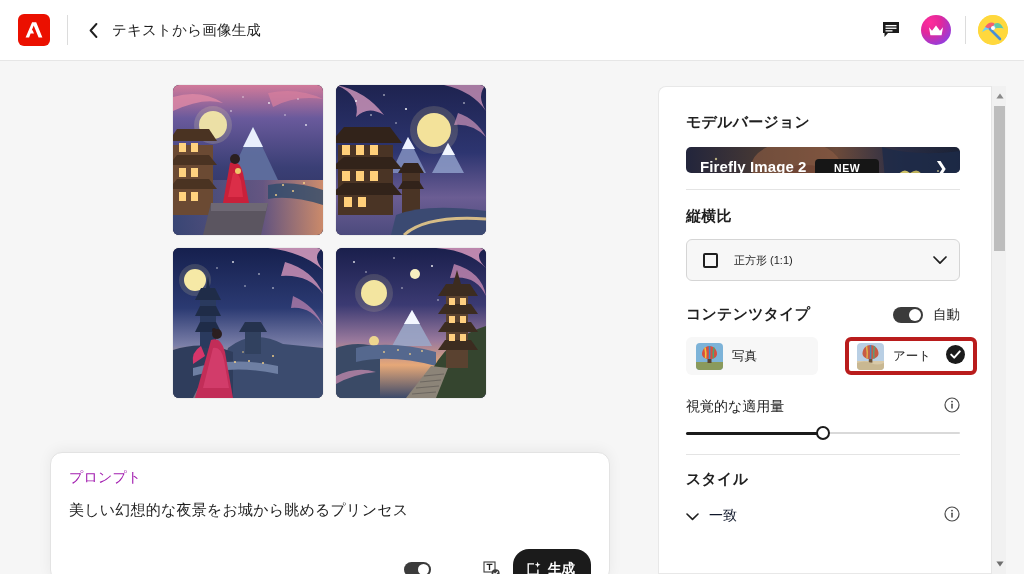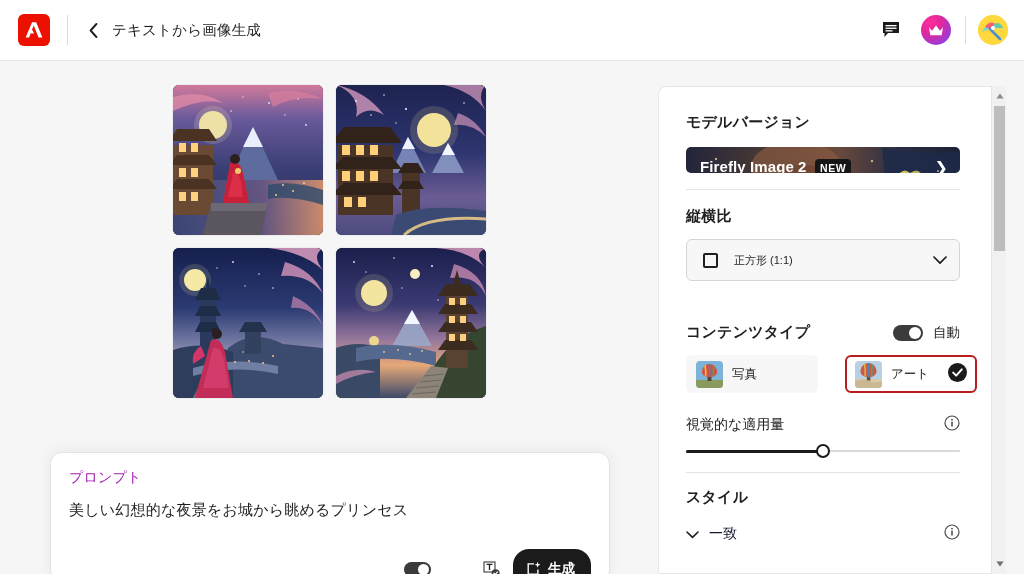--- a/index.html
+++ b/index.html
@@ -105,48 +105,48 @@
     margin-top: 15px; width: 274px; height: 26px; border-radius: 5px; overflow: hidden;
     position: relative; cursor: pointer;
   }
   .ff-banner svg { position:absolute; left:0; top:0; }
   .ff-name {
     position: absolute; left: 14px; top: 11px; color: #ffffff;
     font-size: 15px; font-weight: 700; letter-spacing: .1px;
   }
   .ff-new {
     position: absolute; left: 129px; top: 12px; background: #161616; color: #ffffff;
-    font-size: 10.5px; font-weight: 700; padding: 3px 5px; border-radius: 4px; letter-spacing: .6px;
+    font-size: 10.5px; font-weight: 700; padding: 3px 19px; border-radius: 4px; letter-spacing: .6px;
   }
   .ff-arrow { position: absolute; right: 12px; top: 11px; color: #ffffff; font-size: 16px; font-weight: 700; }
 
   .divider { width: 274px; height: 1px; background: #e4e4e4; margin-top: 16px; }
 
   .sec2 { margin-top: 17px; }
   .select-box {
     margin-top: 13px; width: 274px; height: 42px; border: 1px solid #d5d5d5;
     border-radius: 6px; background: #f7f7f7; display: flex; align-items: center;
     padding: 0 12px 0 16px; cursor: pointer;
   }
   .sq-icon { width: 15px; height: 15px; border: 2px solid #1f1f1f; border-radius: 2px; flex: none; }
   .select-val { margin-left: 16px; font-size: 11px; color: #1f1f1f; }
   .chev { margin-left: auto; }
 
-  .ct-head { margin-top: 42px; display: flex; align-items: center; width: 274px; }
+  .ct-head { margin-top: 24px; display: flex; align-items: center; width: 274px; }
   .ct-auto { display: flex; align-items: center; margin-left: auto; }
   .ct-auto .toggle { width: 30px; height: 16px; }
   .ct-auto .knob { width: 12px; height: 12px; }
   .ct-auto-label { font-size: 13.5px; color: #1f1f1f; margin-left: 10px; }
 
   .ct-cards { margin-top: 13px; display: flex; gap: 27px; }
   .ct-card {
     width: 133px; height: 38px; border-radius: 6px; background: #f7f7f7;
     display: flex; align-items: center; padding: 0 9px; cursor: pointer; border: 1px solid transparent;
   }
-  .ct-card.sel { background: #ffffff; border: 2px solid #b91c1c; padding: 0 8px; }
+  .ct-card.sel { background: #ffffff; border: 4px solid #b91c1c; padding: 0 8px; }
   .ct-thumb { width: 27px; height: 27px; border-radius: 4px; overflow: hidden; flex: none; }
   .ct-thumb svg { display:block; }
   .ct-label { font-size: 12.5px; color: #1f1f1f; margin-left: 9px; }
   .ct-check { margin-left: auto; }
 
   .slider-row { margin-top: 22px; width: 274px; display: flex; align-items: center; }
   .slider-label { font-size: 14px; color: #1f1f1f; }
   .info-icon { margin-left: auto; cursor: pointer; }
   .slider-track {
     margin-top: 9px; width: 274px; height: 14px; position: relative;

